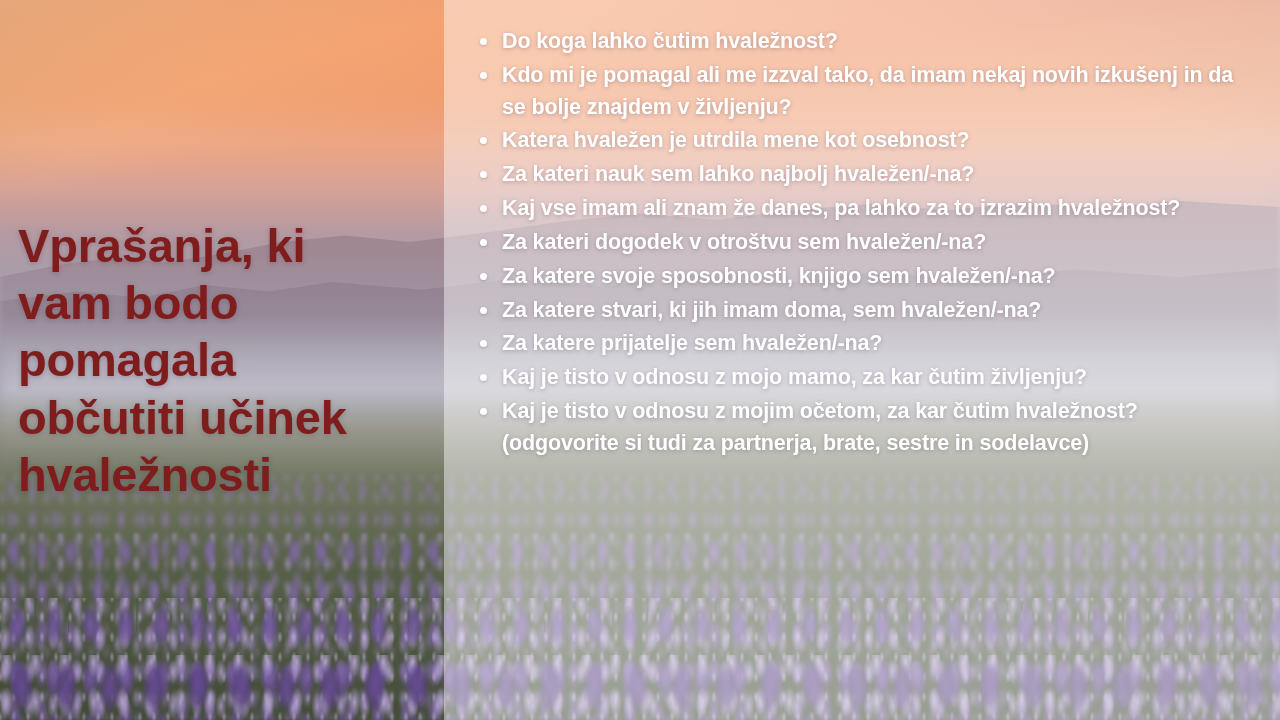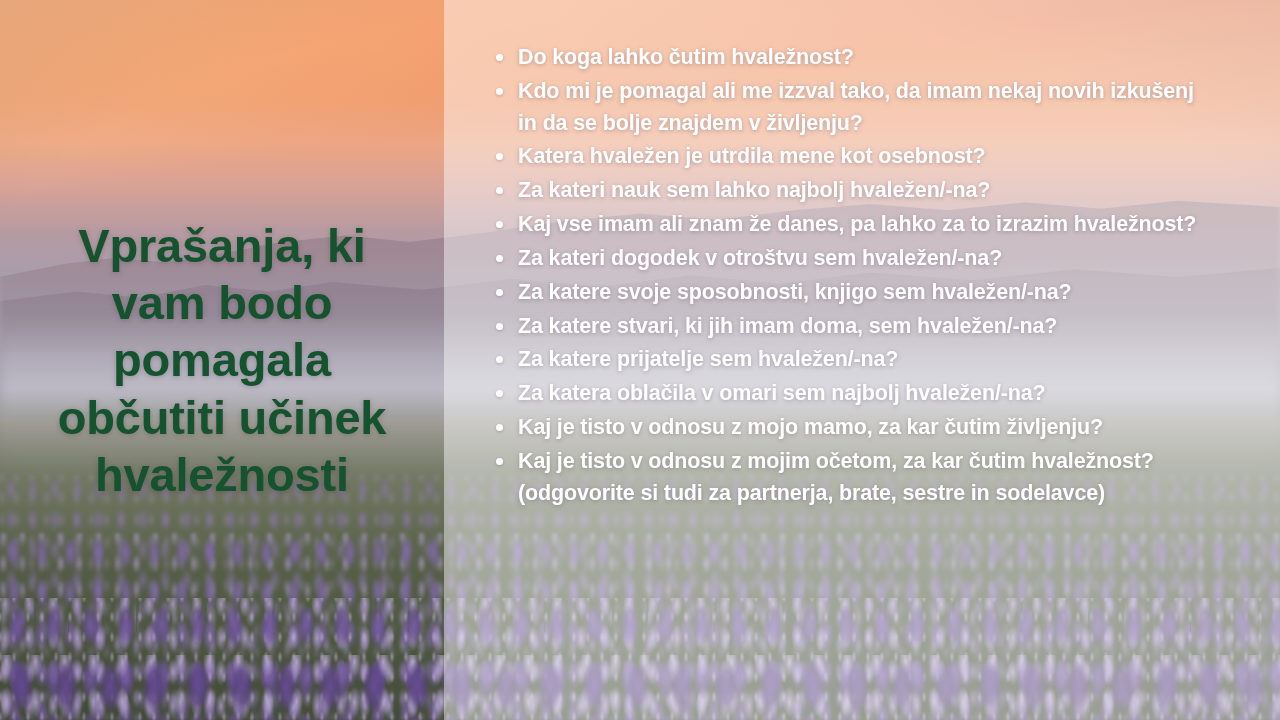--- a/index.html
+++ b/index.html
@@ -129,36 +129,35 @@
   }
 
   
   .title-col {
     position:absolute; left:0; top:0; width:444px; height:720px;
     display:flex; align-items:center; justify-content:center;
     padding:0 18px;
   }
   .title {
     width:100%;
-    text-align:center;
-    color:#14532d;
+    color:#7f1d1d;
     font-size:47px;
     font-weight:bold;
     line-height:1.22;
     letter-spacing:-0.2px;
     text-shadow:0 1px 5px rgba(70,50,70,0.30);
     white-space:pre-line;
   }
 
   
   .list-col {
     position:absolute; left:444px; top:0; right:0; bottom:0;
     padding:26px 46px 10px 28px;
   }
-  ul.bullets { list-style:none; margin:16px; padding:0; }
+  ul.bullets { list-style:none; margin:0; padding:0; }
   ul.bullets li {
     position:relative;
     color:#ffffff;
     font-size:21.5px;
     font-weight:bold;
     line-height:1.48;
     padding-left:30px;
     margin:0 0 2px 0;
     text-shadow:0 1px 4px rgba(80,60,80,0.35);
     letter-spacing:-0.15px;
@@ -205,19 +204,18 @@
     <ul class="bullets">
       <li>Do koga lahko čutim hvaležnost?</li>
       <li>Kdo mi je pomagal ali me izzval tako, da imam nekaj novih izkušenj in da se bolje znajdem v življenju?</li>
       <li>Katera hvaležen je utrdila mene kot osebnost?</li>
       <li>Za kateri nauk sem lahko najbolj hvaležen/-na?</li>
       <li>Kaj vse imam ali znam že danes, pa lahko za to izrazim hvaležnost?</li>
       <li>Za kateri dogodek v otroštvu sem hvaležen/-na?</li>
       <li>Za katere svoje sposobnosti, knjigo sem hvaležen/-na?</li>
       <li>Za katere stvari, ki jih imam doma, sem hvaležen/-na?</li>
       <li>Za katere prijatelje sem hvaležen/-na?</li>
-      <li>Za katera oblačila v omari sem najbolj hvaležen/-na?</li>
       <li>Kaj je tisto v odnosu z mojo mamo, za kar čutim življenju?</li>
       <li>Kaj je tisto v odnosu z mojim očetom, za kar čutim hvaležnost? (odgovorite si tudi za partnerja, brate, sestre in sodelavce)</li>
     </ul>
   </div>
 
 </div>
 
 </body></html>

